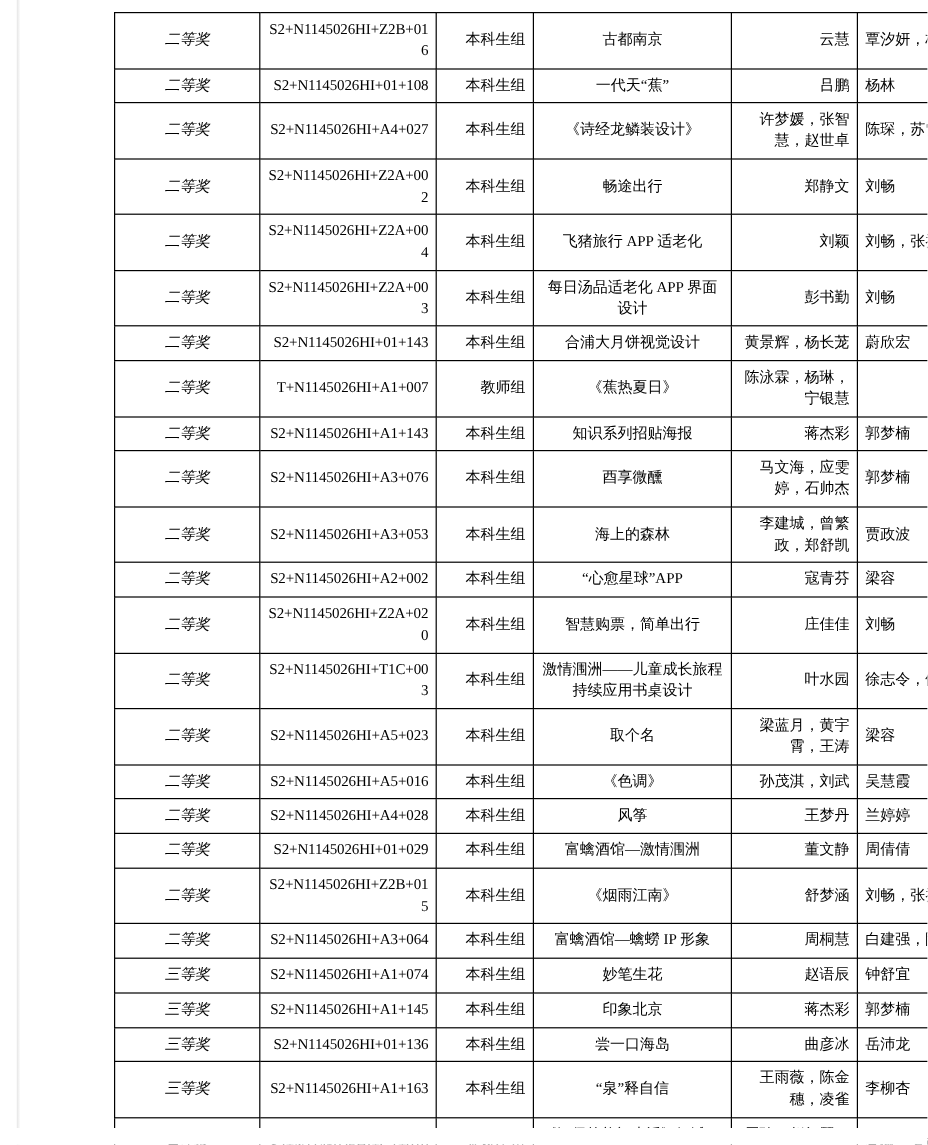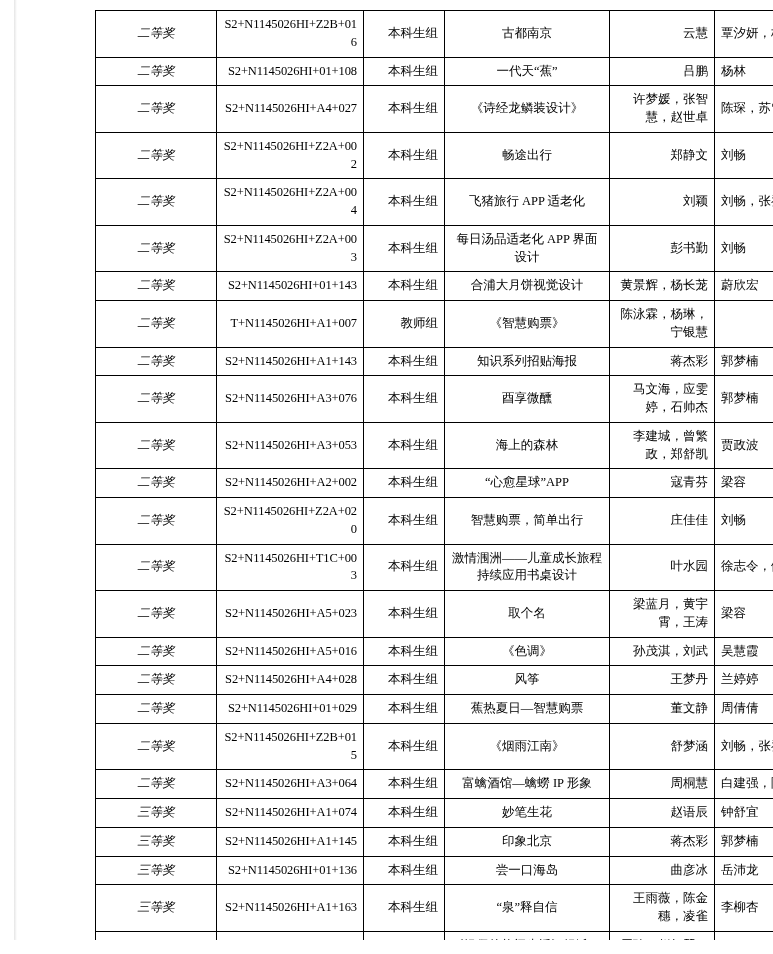--- a/index.html
+++ b/index.html
@@ -158,21 +158,21 @@
           <td class="c-code">S2+N1145026HI+01+143</td>
           <td class="c-group">本科生组</td>
           <td class="c-title">合浦大月饼视觉设计</td>
           <td class="c-author">黄景辉，杨长茏</td>
           <td class="c-teacher">蔚欣宏</td>
         </tr>
         <tr>
           <td class="c-award">二等奖</td>
           <td class="c-code">T+N1145026HI+A1+007</td>
           <td class="c-group">教师组</td>
-          <td class="c-title">《智慧购票》</td>
+          <td class="c-title">《蕉热夏日》</td>
           <td class="c-author">陈泳霖，杨琳，宁银慧</td>
           <td class="c-teacher"></td>
         </tr>
         <tr>
           <td class="c-award">二等奖</td>
           <td class="c-code">S2+N1145026HI+A1+143</td>
           <td class="c-group">本科生组</td>
           <td class="c-title">知识系列招贴海报</td>
           <td class="c-author">蒋杰彩</td>
           <td class="c-teacher">郭梦楠</td>
@@ -238,21 +238,21 @@
           <td class="c-code">S2+N1145026HI+A4+028</td>
           <td class="c-group">本科生组</td>
           <td class="c-title">风筝</td>
           <td class="c-author">王梦丹</td>
           <td class="c-teacher">兰婷婷</td>
         </tr>
         <tr>
           <td class="c-award">二等奖</td>
           <td class="c-code">S2+N1145026HI+01+029</td>
           <td class="c-group">本科生组</td>
-          <td class="c-title">蕉热夏日—智慧购票</td>
+          <td class="c-title">富蠄酒馆—激情涠洲</td>
           <td class="c-author">董文静</td>
           <td class="c-teacher">周倩倩</td>
         </tr>
         <tr>
           <td class="c-award">二等奖</td>
           <td class="c-code">S2+N1145026HI+Z2B+015</td>
           <td class="c-group">本科生组</td>
           <td class="c-title">《烟雨江南》</td>
           <td class="c-author">舒梦涵</td>
           <td class="c-teacher">刘畅，张乔</td>

